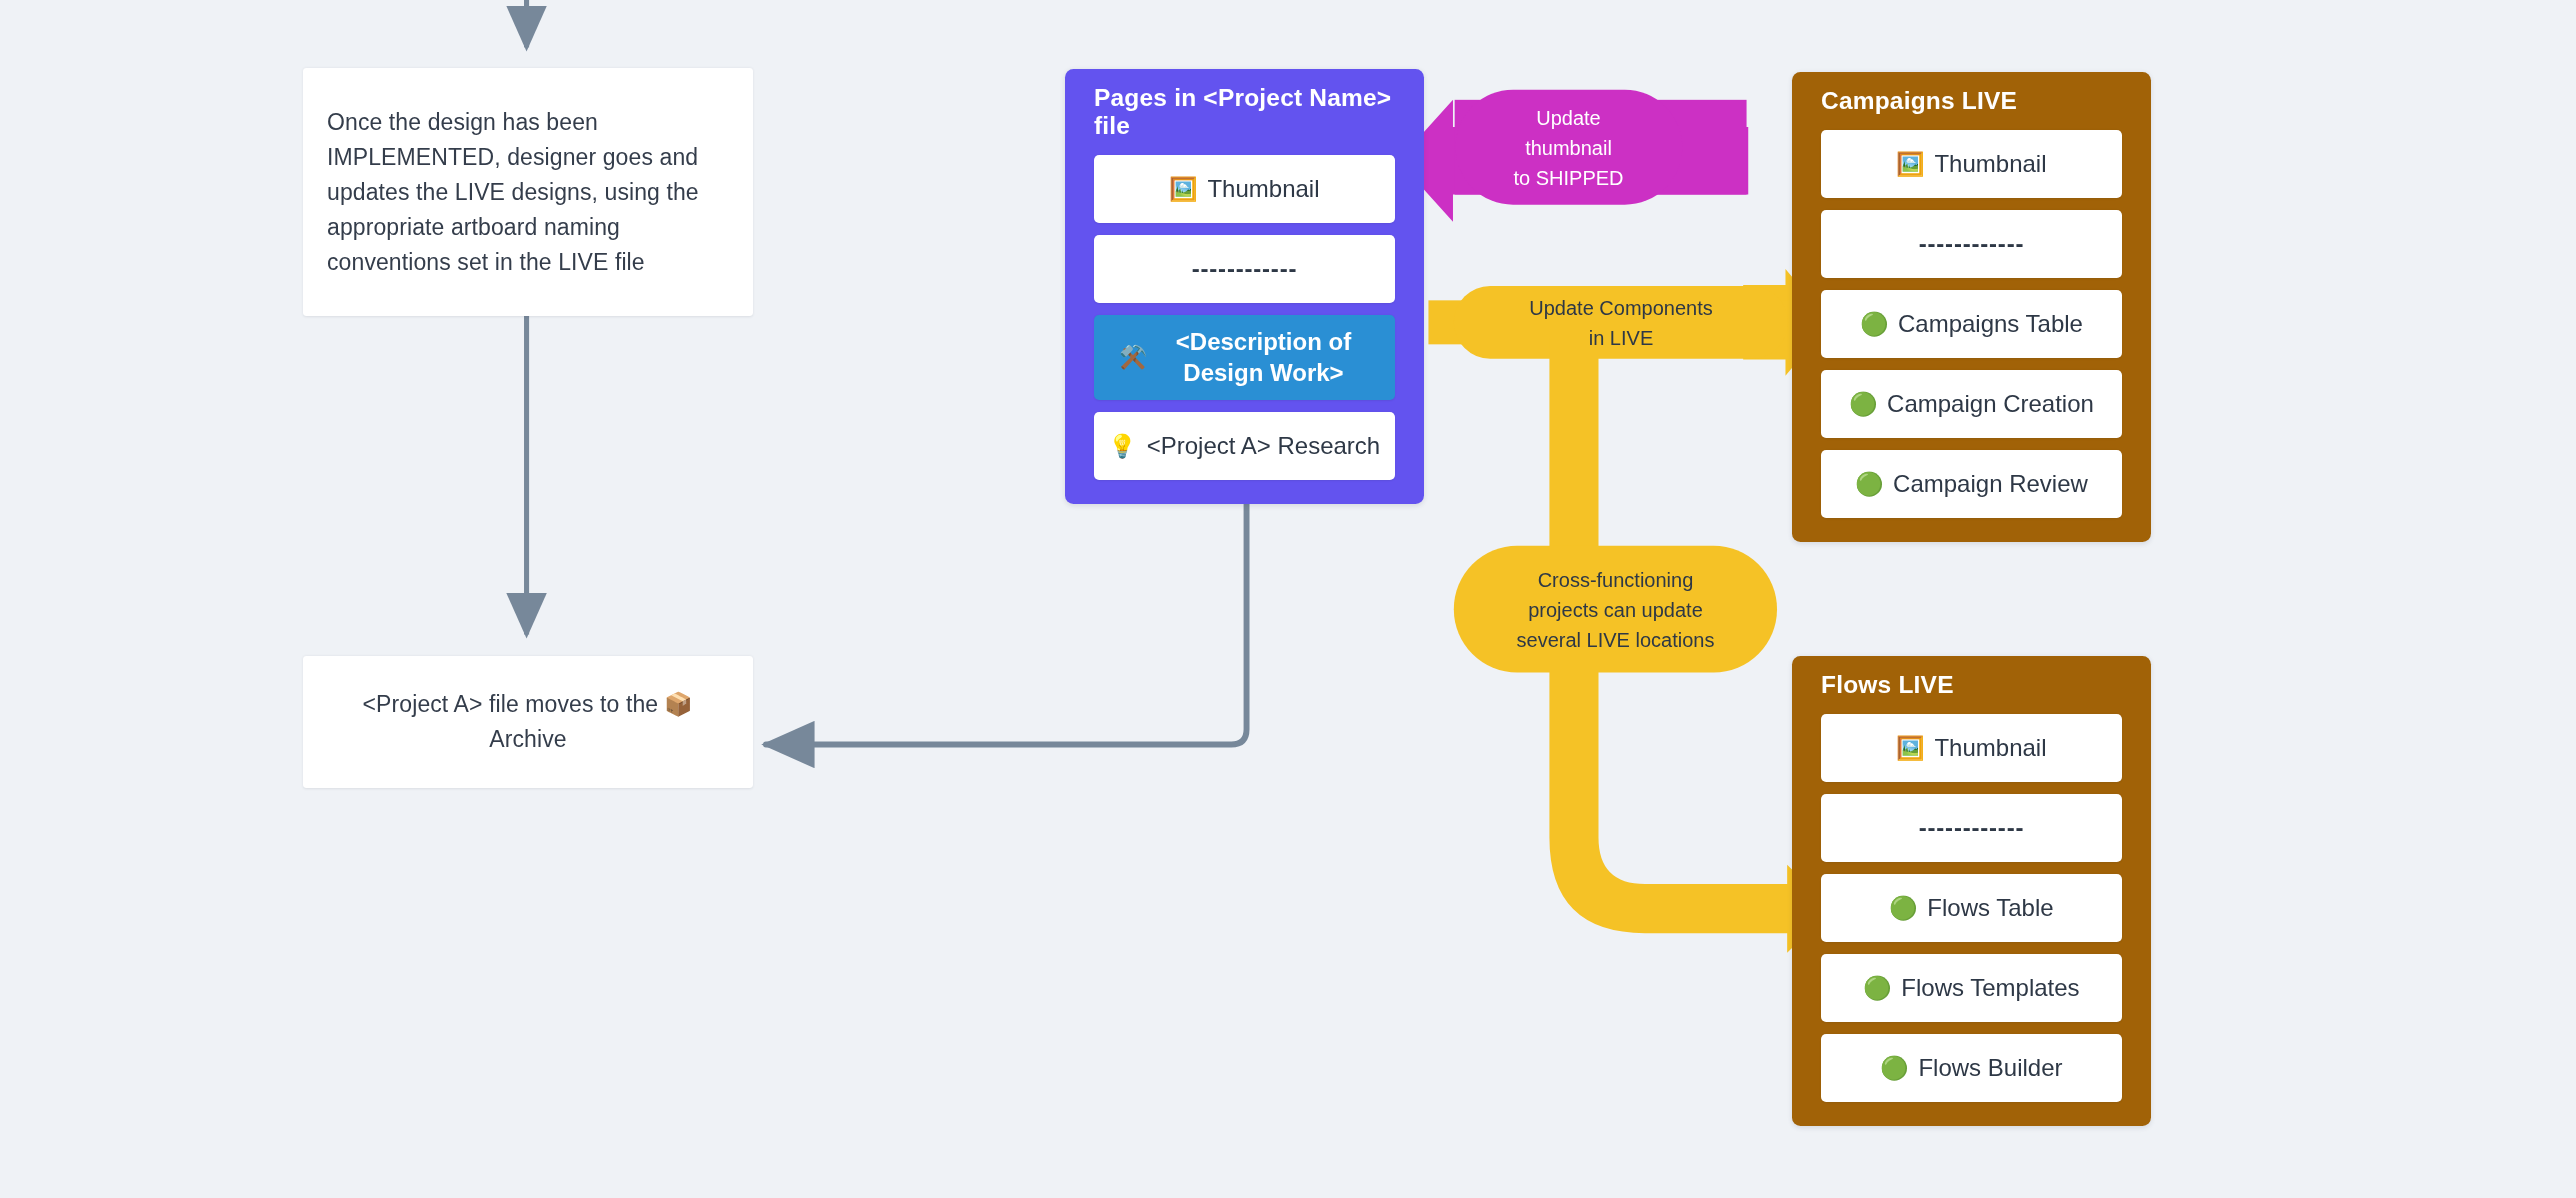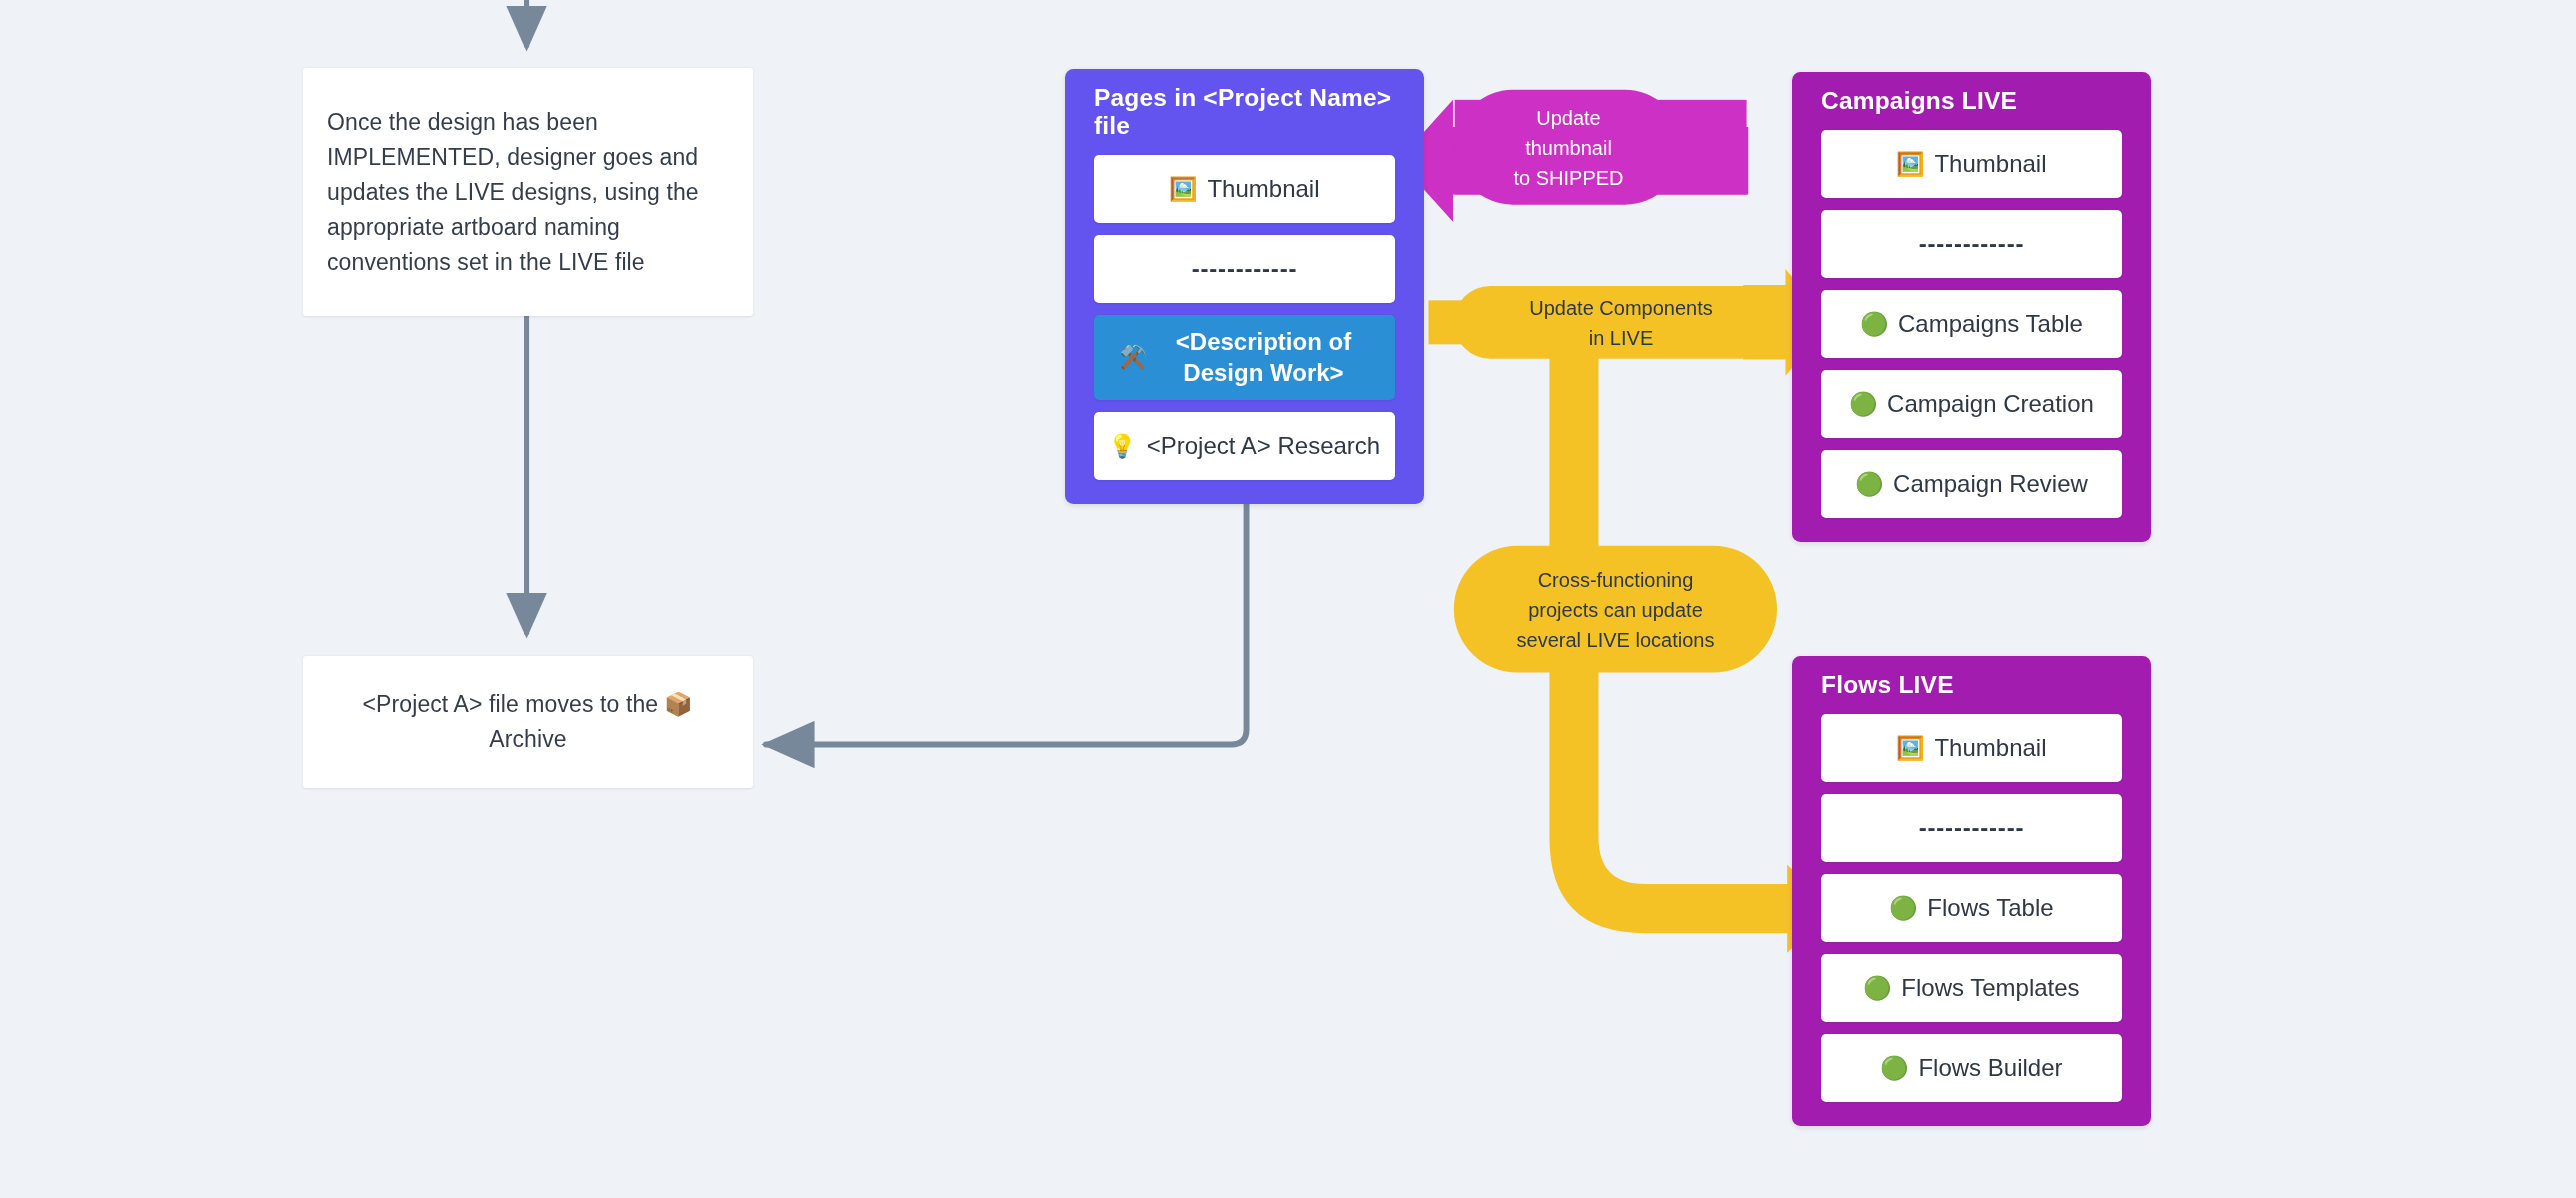--- a/index.html
+++ b/index.html
@@ -66,21 +66,21 @@
     letter-spacing: 0.8px;
     font-weight: 700;
     color: #2e3846;
   }
   .row.accent-blue {
     background: #2a8fd4;
   }
   .row.accent-blue .row-label { color: #ffffff; font-weight: 700; }
 
   .purple { background: #6353ef; }
-  .teal   { background: #a21caf; }
+  .teal   { background: #a16207; }
 
   
   svg.overlay { position: absolute; left: 0; top: 0; width: 2576px; height: 1198px; pointer-events: none; }
 
   
   .arrow-label {
     position: absolute;
     display: flex;
     align-items: center;
     justify-content: center;

